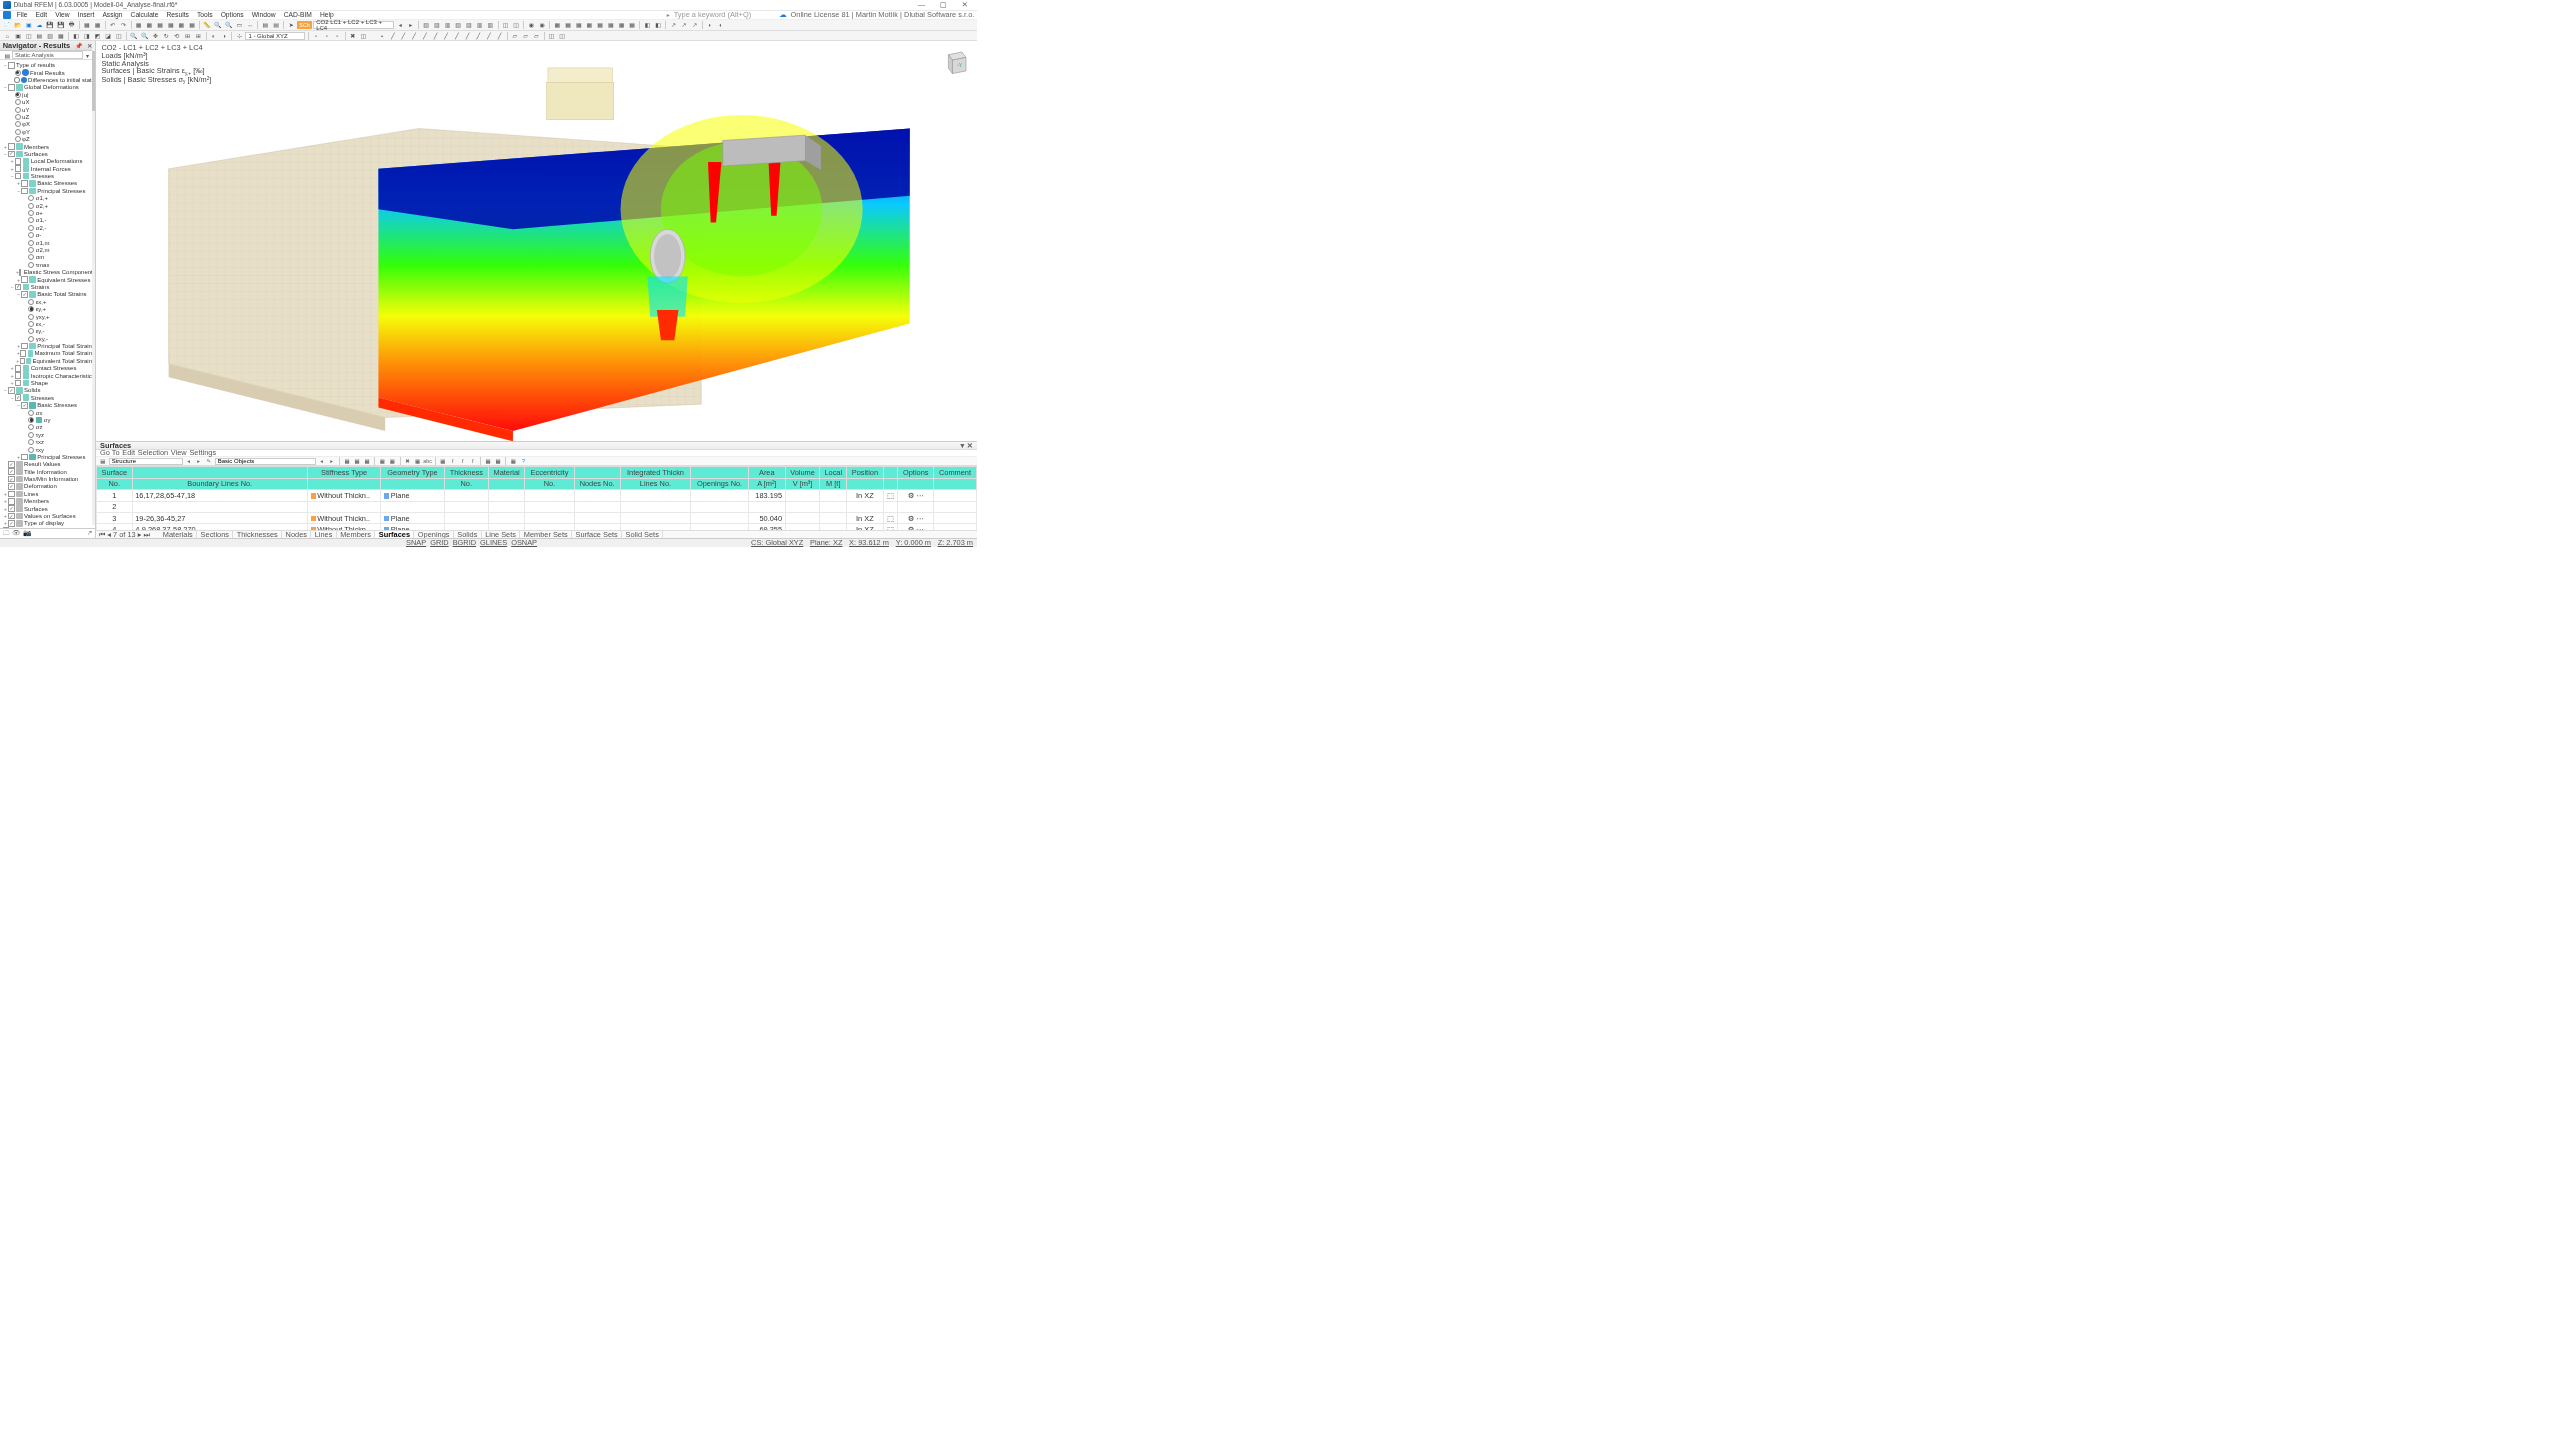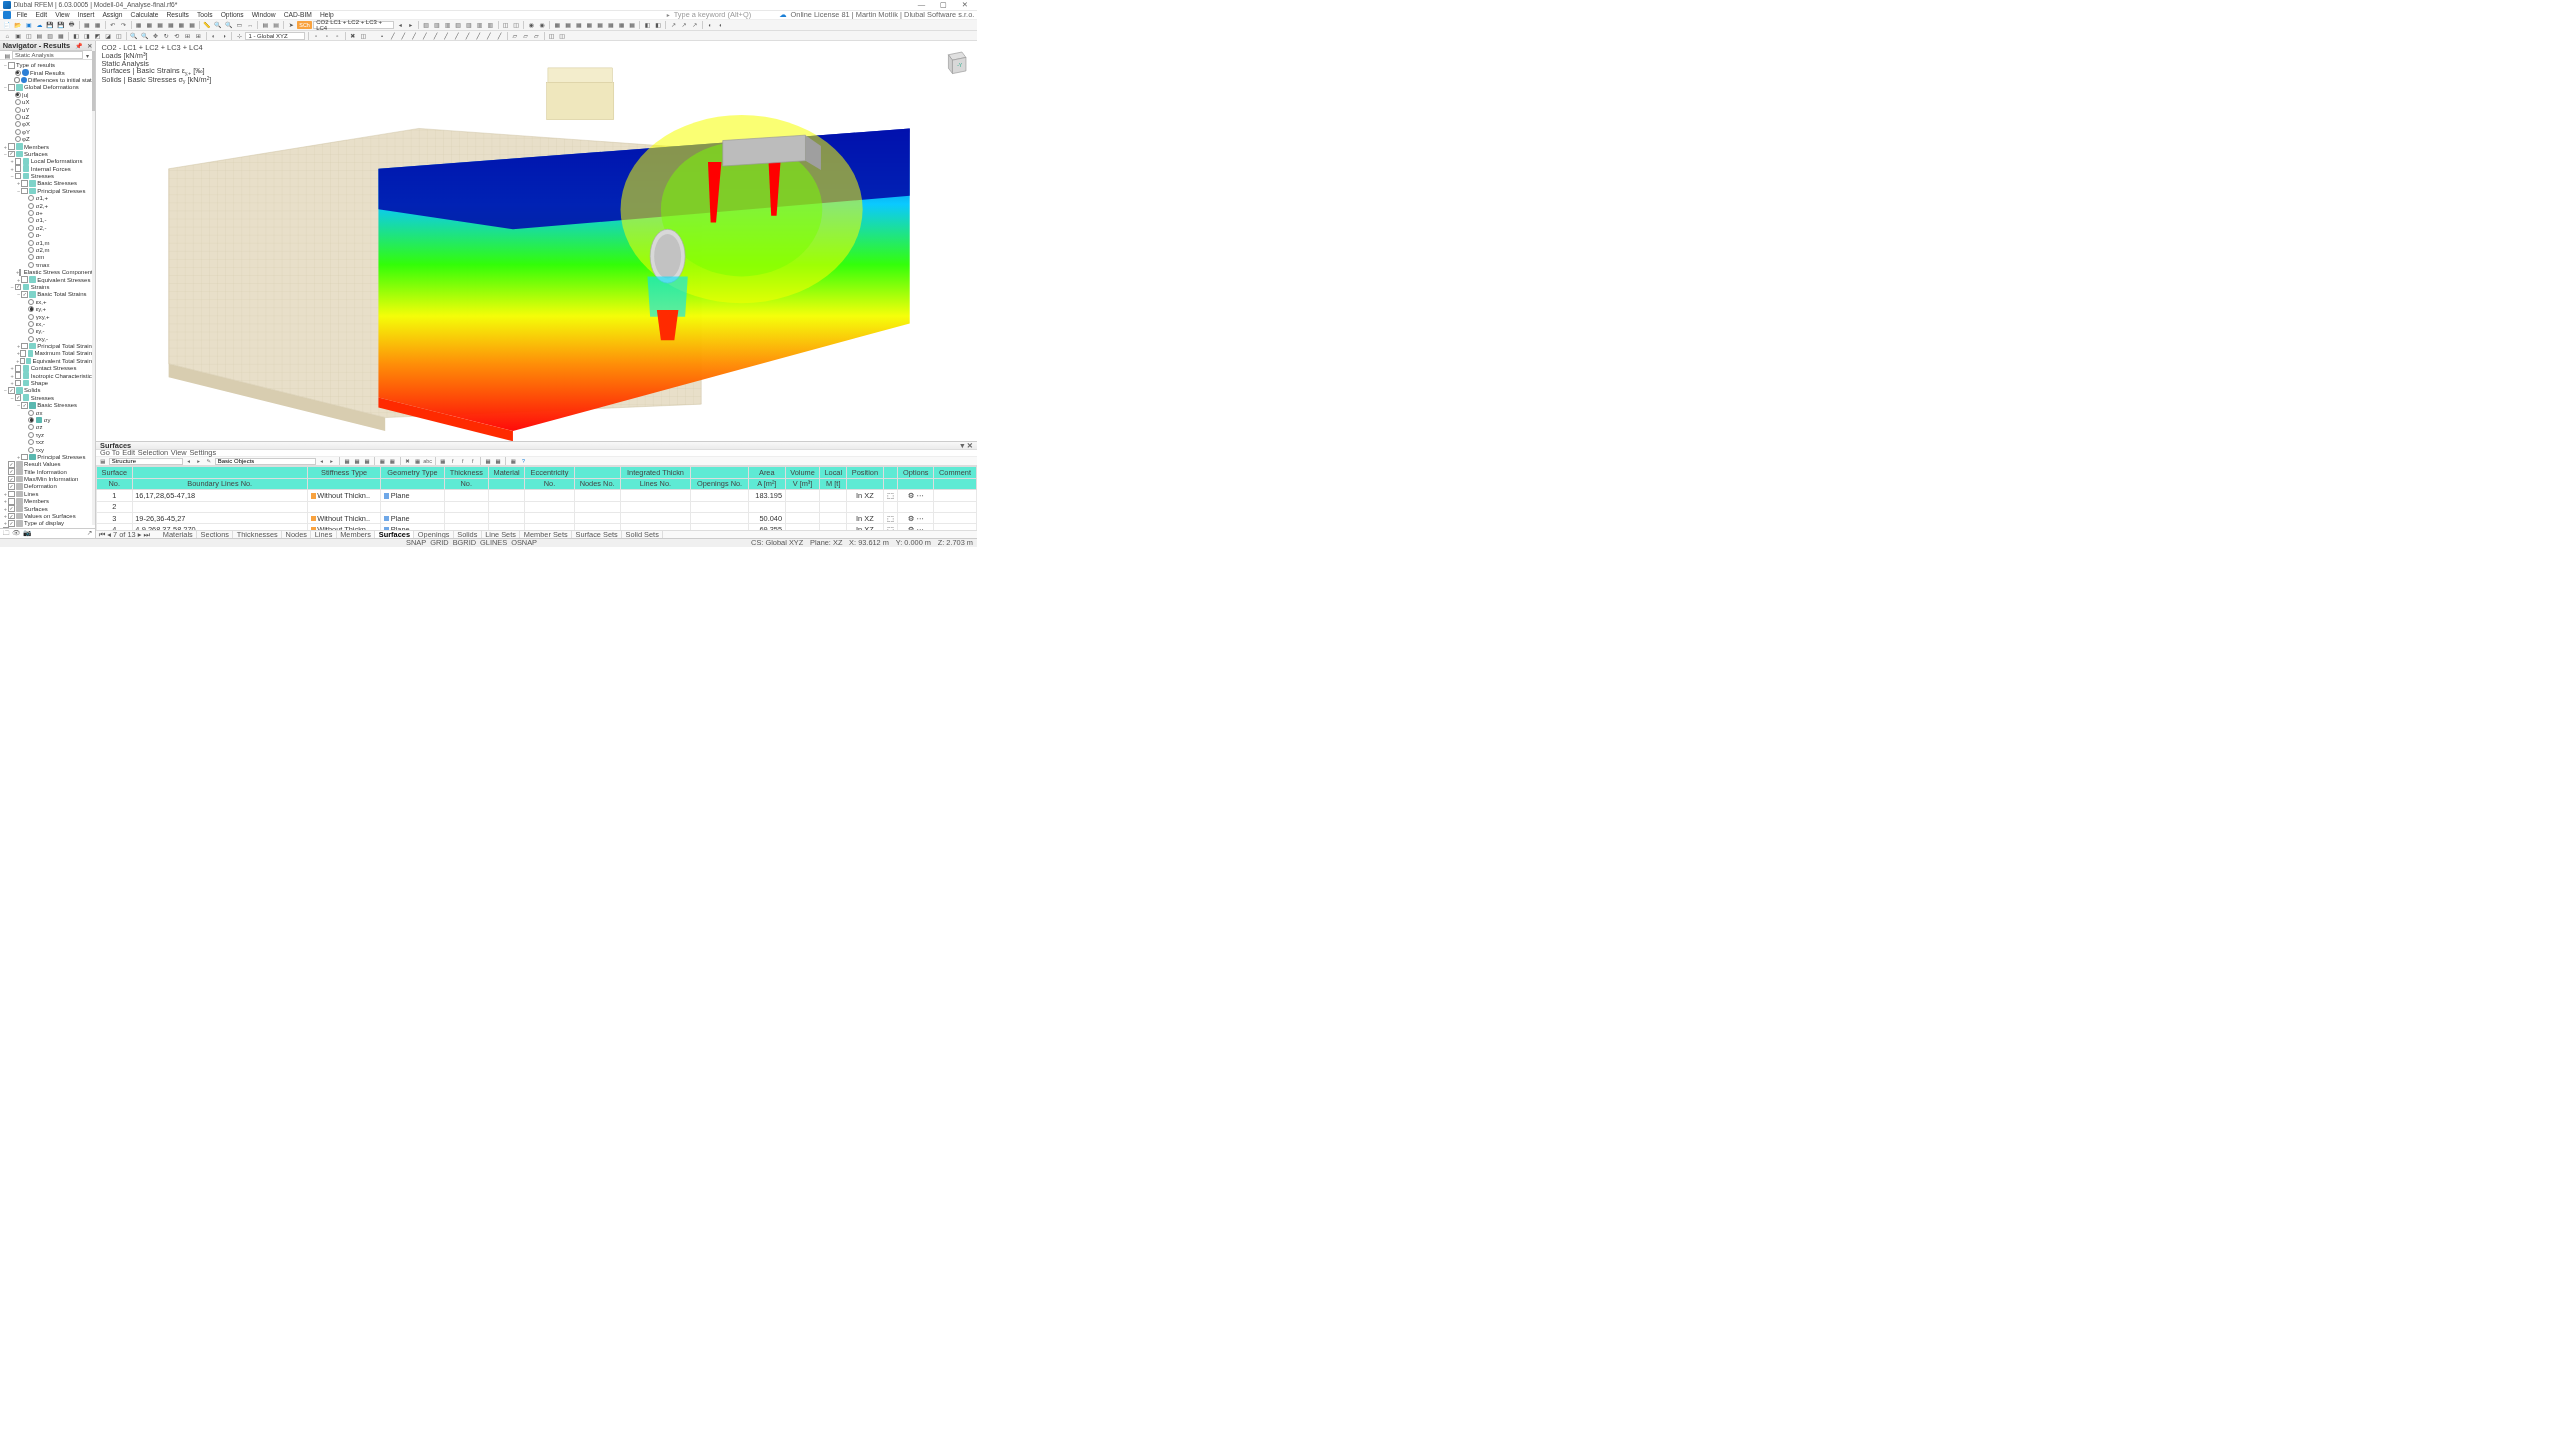--- a/index.html
+++ b/index.html
@@ -61,21 +61,21 @@
 table.data { border-collapse:collapse; width:100%; font-size:6px;}
 table.data th { background:#5eead4; border:0.7px solid #ddd; padding:0.7px 2.7px; font-weight:normal; color:#444; text-align:center; height:6px;}
 table.data td { border:0.7px solid #e8e8e8; padding:0.7px 2.7px; height:6px; color:#333;}
 table.data td.num { text-align:right;}
 table.data td.ctr { text-align:center;}
 .color-sq { display:inline-block; width:5.4px; height:5.4px; background:#f8a23f; vertical-align:middle; margin-right:1.3px;}
 .color-sq.blue { background:#6fa8e8;}
 .lp-pager { height:7.4px; border-top:0.7px solid #ddd; background:#f9f9f9; display:flex; align-items:center; padding:0 2.7px; font-size:6px; color:#555; gap:2px;}
 .lp-tab { padding:0 3.4px; color:#555; cursor:pointer; border-right:0.7px solid #ddd; height:100%; display:flex; align-items:center;}
 .lp-tab.active { background:#fff; color:#000; font-weight:600;}
-.statusbar { position:absolute; left:0; right:0; bottom:0; height:9.4px; background:#f0f0f0; border-top:0.7px solid #ccc; display:flex; align-items:center; padding:0 4px; font-size:6px; color:#555; gap:6.7px; justify-content:flex-end;}
+.statusbar { position:absolute; left:0; right:0; bottom:0; height:9.4px; background:#f0f0f0; border-top:0.7px solid #ccc; display:flex; align-items:center; padding:0 4px; font-size:6px; color:#555; gap:6.7px; justify-content:flex-end;text-decoration:underline;}
 .sb-group { display:flex; gap:4px;}
 .scroll-ind { position:absolute; right:0; top:0; bottom:12.7px; width:3.4px; background:#f0f0f0;}
 .scroll-ind .thumb { position:absolute; top:9.4px; width:3.4px; height:60px; background:#c5c5c5;}
 </style>
 </head>
 <body>
 
 <div class="titlebar">
   <span class="logo"></span>
   <span class="title">Dlubal RFEM | 6.03.0005 | Modell-04_Analyse-final.rf6*</span>

